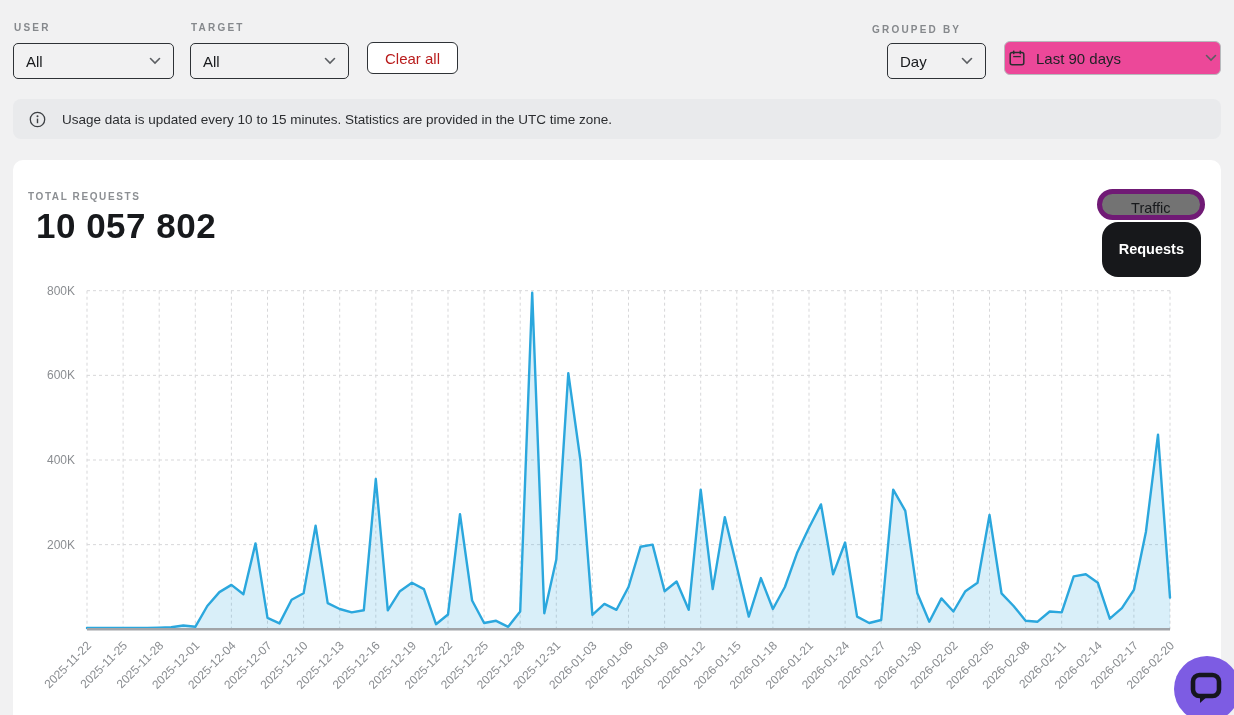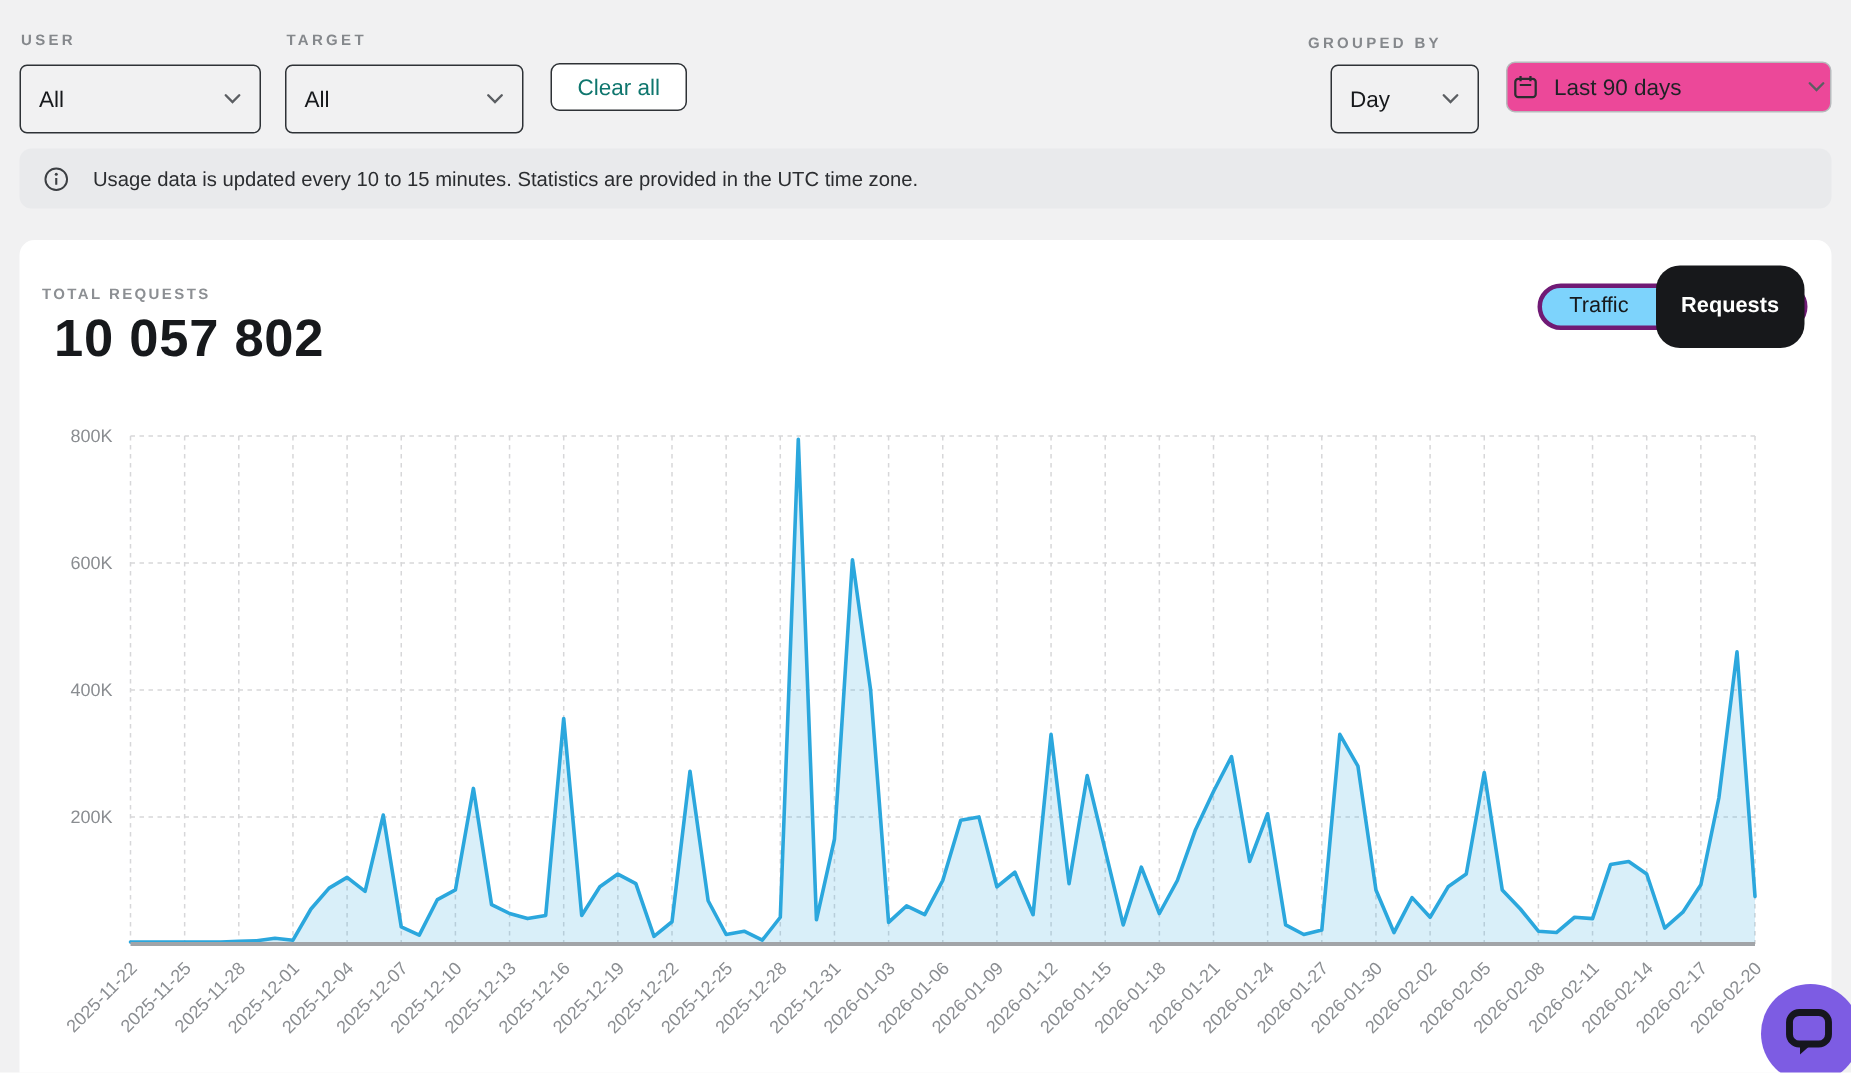--- a/index.html
+++ b/index.html
@@ -7,29 +7,29 @@
     width:1234px;height:715px;position:relative;overflow:hidden;
     background:#f1f1f2;
     font-family:"Liberation Sans", sans-serif;
     color:#17191c;
   }
   .flt-label{
     position:absolute;font-size:10px;font-weight:600;letter-spacing:2.2px;
     color:#85888c;
   }
   .select{
-    position:absolute;height:46px;border:1.5px solid #2e3236;border-radius:5px;
+    position:absolute;height:36px;border:1.5px solid #2e3236;border-radius:5px;
     background:#f1f1f2;display:flex;align-items:center;justify-content:space-between;
     padding:0 12px;font-size:15px;color:#17191c;cursor:pointer;box-sizing:border-box;
   }
   .chev{flex:0 0 auto;margin-left:8px;display:flex;align-items:center;}
   .btn-clear{
     position:absolute;left:367px;top:42px;width:91px;height:32px;
     border:1.5px solid #2e3236;border-radius:6px;background:#ffffff;
-    font-size:15px;font-weight:500;color:#0f766e;display:flex;align-items:center;justify-content:center;
+    font-size:15px;font-weight:500;color:#b91c1c;display:flex;align-items:center;justify-content:center;
     cursor:pointer;box-sizing:border-box;
   }
   .daterange{
     position:absolute;left:1004px;top:41px;width:217px;height:34px;
     border:1px solid #b7b9bc;border-radius:6px;background:#ec4899;
     display:flex;align-items:center;padding:0 3px;gap:10px;font-size:15px;color:#1f2226;
     cursor:pointer;box-sizing:border-box;
   }
   .daterange .chev{margin-left:auto;}
   .banner{
@@ -44,22 +44,22 @@
   .stats-label{
     position:absolute;left:15px;top:31px;font-size:10px;font-weight:600;
     letter-spacing:1.6px;color:#8c8f93;
   }
   .stats-value{
     position:absolute;left:23px;top:46px;font-size:35px;font-weight:700;
     letter-spacing:0.5px;color:#17191c;
   }
   .toggle{
     position:absolute;top:29px;right:16px;height:31px;
-    border:3px solid #701a75;border-radius:17px;background:#7dd3fc;
-    display:flex;align-items:center;box-sizing:border-box;
+    border:5px solid #701a75;border-radius:17px;background:#737373;
+    display:flex;align-items:center;box-sizing:border-box;flex-direction:column;
   }
   .toggle .opt{
     padding:0 18px;font-size:14.5px;color:#17191c;cursor:pointer;line-height:29px;
   }
   .toggle .opt.active{
     background:#17181b;color:#ffffff;font-weight:700;border-radius:16px;
     height:31px;line-height:31px;margin:-1px -1px -1px 0;padding:12px 17px;
   }
   #chart{position:absolute;left:0;top:120px;}
   .chat-btn{

